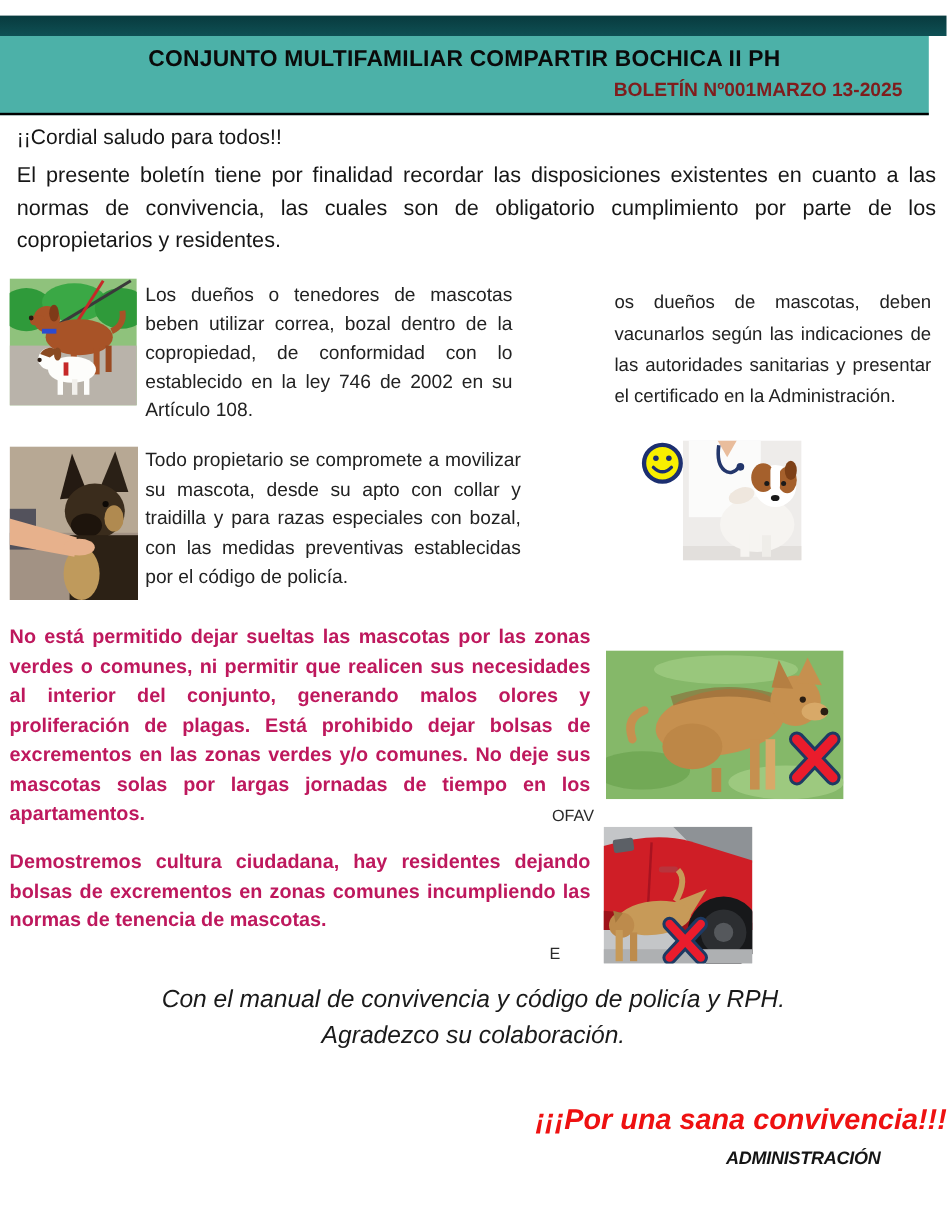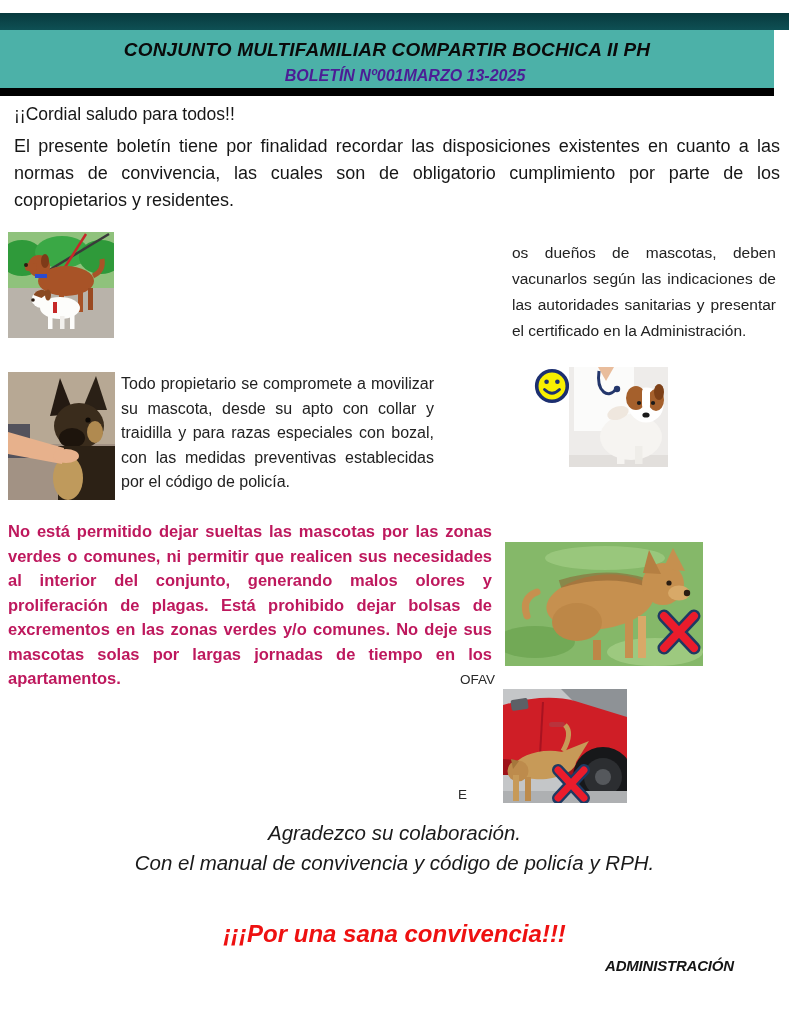--- a/index.html
+++ b/index.html
@@ -8,25 +8,25 @@
   .page {
     position:relative; width:789px; height:1024px; background:#ffffff;
     overflow:hidden; margin:0 auto;
   }
   .abs { position:absolute; }
 
   
   .strip-dark { left:0; top:13px; width:789px; height:17px;
     background:linear-gradient(#083a3e,#0e5054); }
   .teal-band { left:0; top:30px; width:774px; height:66px;
-    background:#4cb1a8; border-bottom:8px solid #000000;font-style:italic; }
+    background:#4cb1a8; border-bottom:2px solid #000000; }
   .band-title { margin-top:9px; text-align:center; font-weight:bold;
     font-size:19px; color:#0a0a0a; letter-spacing:.2px; }
-  .band-row { display:flex; justify-content:center;
-    padding:6px 22px 0 58px; font-weight:bold; font-size:16px; color:#4c1d95; }
+  .band-row { display:flex; justify-content:flex-end;
+    padding:6px 22px 0 58px; font-weight:bold; font-size:16px; color:#7f1d1d; }
 
   
   .greeting { left:14px; top:104px; font-size:17.5px; color:#161616;text-align:center; }
   .intro-par { left:14px; top:133px; width:766px; font-size:18px;
     line-height:27px; color:#161616; text-align:justify; }
 
   
   .txt-leash { left:121px; top:235px; width:306px; font-size:16px;
     line-height:24px; color:#222; text-align:justify; }
   .txt-vaccine { left:512px; top:240px; width:264px; font-size:15.5px;
@@ -42,21 +42,21 @@
   .warn-1 { top:519px; }
   .warn-2 { top:706px; }
 
   .caption { color:#2a2a2a; font-size:13.5px; }
   .cap-ofav { left:460px; top:672px;text-align:right; }
   .cap-e { left:458px; top:787px; }
 
   
   .closing { left:0; top:818px; width:789px; text-align:center;
     font-style:italic; font-size:20.5px; line-height:30px; color:#1a1a1a; }
-  .slogan { left:0; top:920px; width:789px; text-align:center;
+  .slogan { left:0; top:920px; width:789px; text-align:right;
     font-style:italic; font-weight:bold; font-size:24px; color:#ee1111; }
   .signature { left:605px; top:957px; font-style:italic; font-weight:bold;
     font-size:15px; color:#151515; letter-spacing:-.2px; }
 </style>
 </head>
 <body>
 
 <div class="page">
 
   <div class="abs strip-dark"></div>
@@ -94,20 +94,21 @@
     <rect x="40" y="82" width="4.5" height="15" fill="#fdfdfb"></rect>
     <rect x="52" y="84" width="4.5" height="13" fill="#f2f0ec"></rect>
     <rect x="62" y="82" width="4.5" height="15" fill="#fdfdfb"></rect>
     <circle cx="33" cy="67" r="9" fill="#fdfdfb"></circle>
     <path d="M25.5 63 a9 9 0 0 1 15 -2 l-7 5 z" fill="#8a4a22"></path>
     <ellipse cx="40" cy="63" rx="3" ry="5.5" fill="#8a4a22"></ellipse>
     <rect x="24" y="66" width="9" height="6" rx="3" fill="#fdfdfb"></rect>
     <circle cx="25" cy="68" r="1.8" fill="#2a1a10"></circle>
     <rect x="45" y="70" width="4" height="11" fill="#c62828"></rect>
   </svg>
+  <div class="abs txt-leash">Los dueños o tenedores de mascotas beben utilizar correa, bozal dentro de la copropiedad, de conformidad con lo establecido en la ley 746 de 2002 en su Artículo 108.</div>
   <div class="abs txt-vaccine">os dueños de mascotas, deben vacunarlos según las indicaciones de las autoridades sanitarias y presentar el certificado en la Administración.</div>
 
   <svg class="abs img-frame" style="left:8px;top:372px" width="107" height="128" viewBox="0 0 107 128">
     <rect width="107" height="128" fill="#b7a894"></rect>
     <rect y="72" width="107" height="56" fill="#a29284"></rect>
     <polygon points="52,6 66,42 42,44" fill="#241a12"></polygon>
     <polygon points="88,4 99,38 74,38" fill="#2a2016"></polygon>
     <ellipse cx="71" cy="54" rx="25" ry="23" fill="#3a2c1c"></ellipse>
     <ellipse cx="87" cy="60" rx="8" ry="11" fill="#b08a50"></ellipse>
     <ellipse cx="64" cy="66" rx="13" ry="10" fill="#1d140c"></ellipse>
@@ -168,20 +169,21 @@
     <ellipse cx="174" cy="51" rx="11" ry="7.5" fill="#d8a968"></ellipse>
     <circle cx="182" cy="51" r="3.2" fill="#2a1d12"></circle>
     <circle cx="164" cy="41" r="2.6" fill="#2a1d12"></circle>
     <g transform="translate(174 90)">
       <path d="M-15 -16 L15 16 M15 -16 L-15 16" stroke="#1d3a63" stroke-width="13" stroke-linecap="round"></path>
       <path d="M-15 -16 L15 16 M15 -16 L-15 16" stroke="#ea1c2c" stroke-width="8" stroke-linecap="round"></path>
     </g>
   </svg>
   <div class="abs caption cap-ofav">OFAV</div>
 
+  <div class="abs warn warn-2">Demostremos cultura ciudadana, hay residentes dejando bolsas de excrementos en zonas comunes incumpliendo las normas de tenencia de mascotas.</div>
 
   <svg class="abs img-frame" style="left:503px;top:689px" width="124" height="114" viewBox="0 0 124 114">
     <rect width="124" height="114" fill="#c4c6c8"></rect>
     <polygon points="58,0 124,0 124,30 80,22" fill="#8e9296"></polygon>
     <path d="M0 16 Q42 4 72 12 L124 28 L124 86 L0 86 Z" fill="#cf1e26"></path>
     <path d="M0 70 L124 80 L124 86 L0 86 Z" fill="#9e1219"></path>
     <rect x="8" y="10" width="17" height="11" rx="2" fill="#5c6066" transform="rotate(-8 16 15)"></rect>
     <path d="M40 13 L36 84" stroke="#a81320" stroke-width="2" fill="none"></path>
     <rect x="46" y="33" width="16" height="5" rx="2.5" fill="#b8343c"></rect>
     <circle cx="100" cy="88" r="30" fill="#17181a"></circle>
@@ -196,19 +198,19 @@
     <rect x="10" y="86" width="6" height="26" fill="#c79a58"></rect>
     <rect x="22" y="88" width="6" height="24" fill="#bd8b4c"></rect>
     <g transform="translate(68 95)">
       <path d="M-13 -14 L13 14 M13 -14 L-13 14" stroke="#1d3a63" stroke-width="12" stroke-linecap="round"></path>
       <path d="M-13 -14 L13 14 M13 -14 L-13 14" stroke="#ea1c2c" stroke-width="7" stroke-linecap="round"></path>
     </g>
   </svg>
   <div class="abs caption cap-e">E</div>
 
   <div class="abs closing">
+    <div>Con el manual de convivencia y código de policía y RPH.</div>
     <div>Agradezco su colaboración.</div>
-    <div>Con el manual de convivencia y código de policía y RPH.</div>
   </div>
   <div class="abs slogan">¡¡¡Por una sana convivencia!!!</div>
   <div class="abs signature">ADMINISTRACIÓN</div>
 
 </div>
 
 </body></html>

